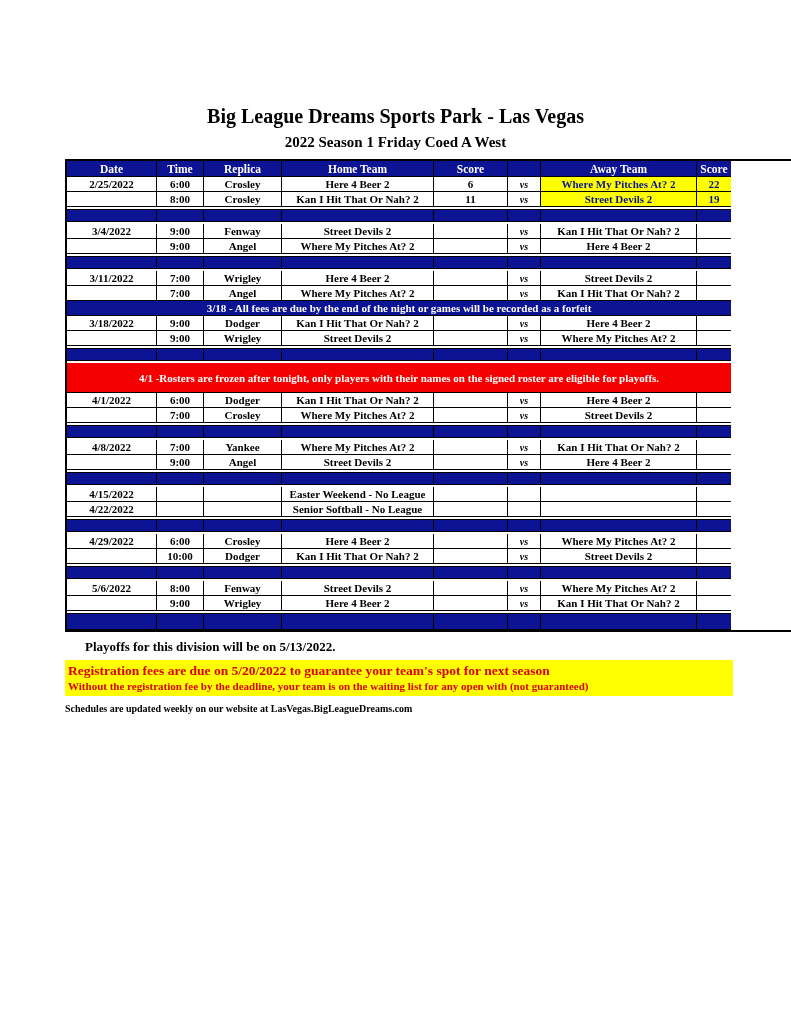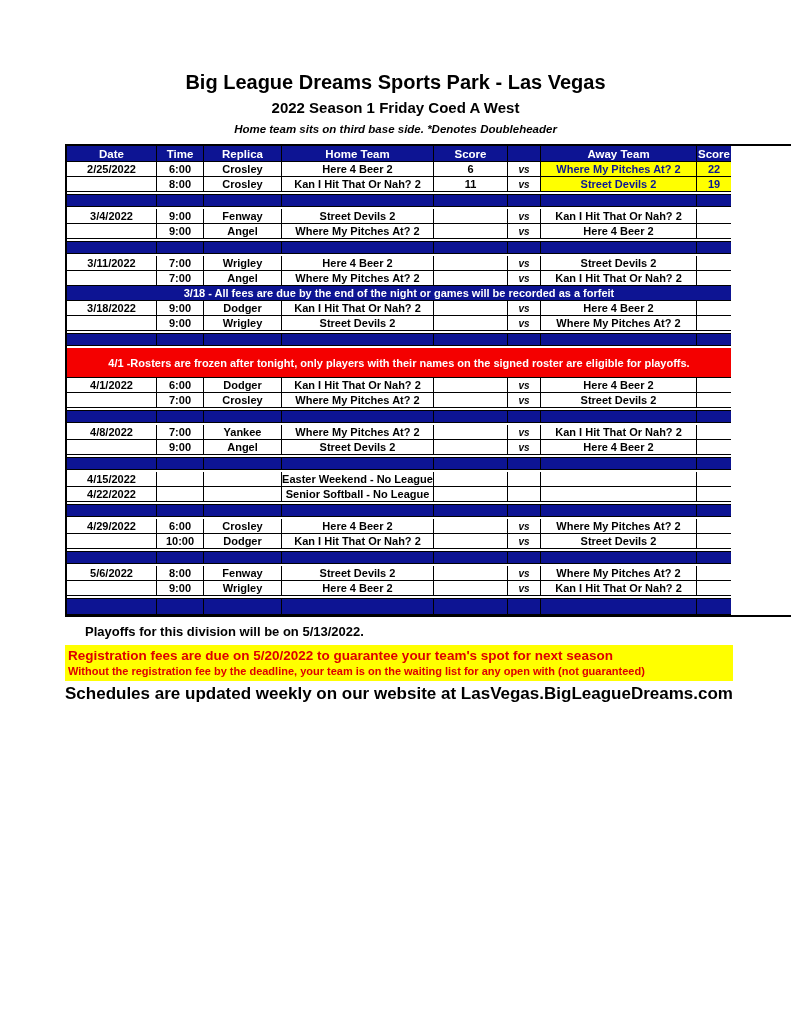--- a/index.html
+++ b/index.html
@@ -6,23 +6,23 @@
     --navy:#0d1493;
     --yellow:#ffff00;
     --red:#f40000;
     --redtext:#de0000;
     --navytext:#0a1793;
   }
   *{box-sizing:border-box;}
   body{margin:0;background:#ffffff;}
   .page{
     width:791px;height:1024px;background:#ffffff;
-    font-family:Liberation Sans, sans-serif;
+    font-family:Liberation Serif, serif;
     position:relative;overflow:hidden;
-    padding-top:70px;
+    padding-top:104px;
   }
   .title{
     text-align:center;font-size:20px;font-weight:bold;color:#000;
     line-height:24px;margin:0;
   }
   .subtitle{
     text-align:center;font-size:15px;font-weight:bold;color:#000;
     line-height:18px;margin-top:5px;
   }
   .note{
@@ -59,30 +59,29 @@
     background:var(--red);color:#fff;height:30px;
     font-weight:bold;font-size:11px;line-height:14px;
     display:flex;flex-direction:column;align-items:center;justify-content:center;
     border-bottom:1px solid #000;
   }
   .footer{margin-left:65px;margin-top:7px;width:668px;}
   .playoffs{font-size:13px;font-weight:bold;color:#000;line-height:16px;margin-left:20px;}
   .regblock{background:var(--yellow);width:668px;margin-top:5px;padding:2px 0 3px 3px;}
   .reg1{color:var(--redtext);font-size:13.5px;font-weight:bold;line-height:17px;}
   .reg2{color:var(--redtext);font-size:11px;font-weight:bold;line-height:14px;}
-  .website{font-size:17px;font-weight:bold;color:#000;line-height:16px;margin-top:5px;}
+  .website{font-size:10px;font-weight:bold;color:#000;line-height:16px;margin-top:5px;}
   .subject{font-size:13px;font-weight:bold;color:#000;line-height:16px;margin-top:5px;}
 </style>
 </head>
 <body>
 
 <div class="page">
   <div class="title">Big League Dreams Sports Park - Las Vegas</div>
   <div class="subtitle">2022 Season 1 Friday Coed A West</div>
-  <div class="note">Home team sits on third base side.  *Denotes Doubleheader</div>
 
   <div id="schedule-table">
       <div class="c hc">Date</div>
       <div class="c hc">Time</div>
       <div class="c hc">Replica</div>
       <div class="c hc">Home Team</div>
       <div class="c hc">Score</div>
       <div class="c hc"></div>
       <div class="c hc">Away Team</div>
       <div class="c hc last">Score</div>

